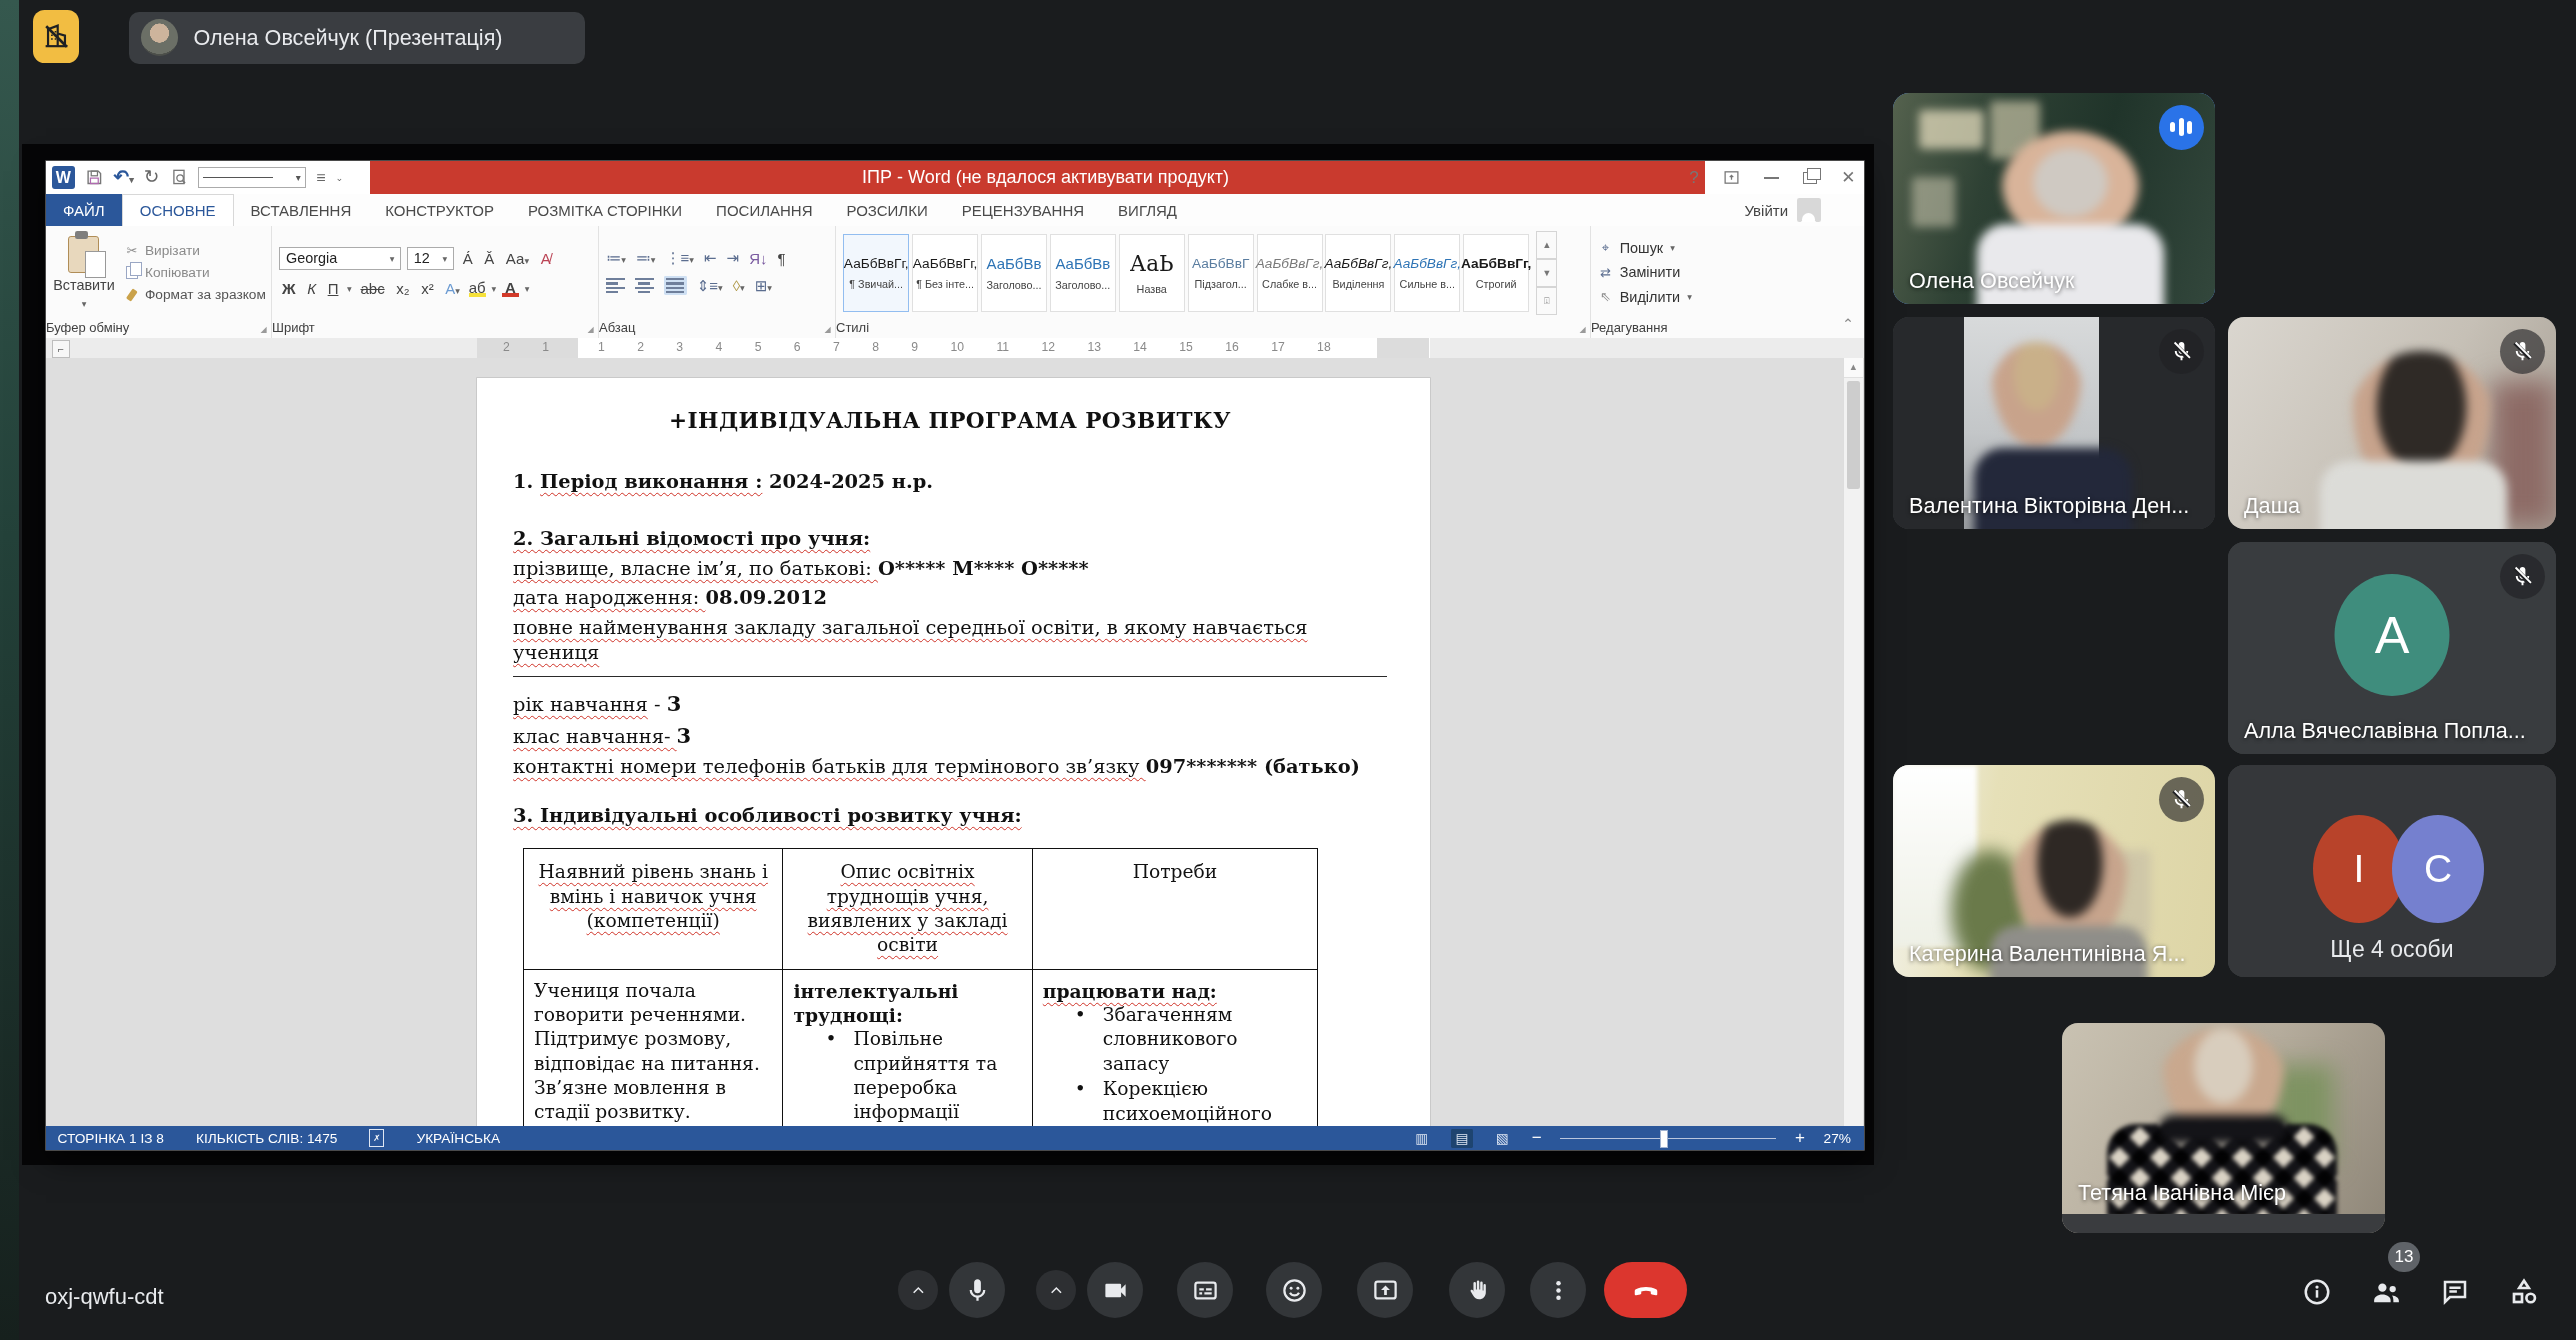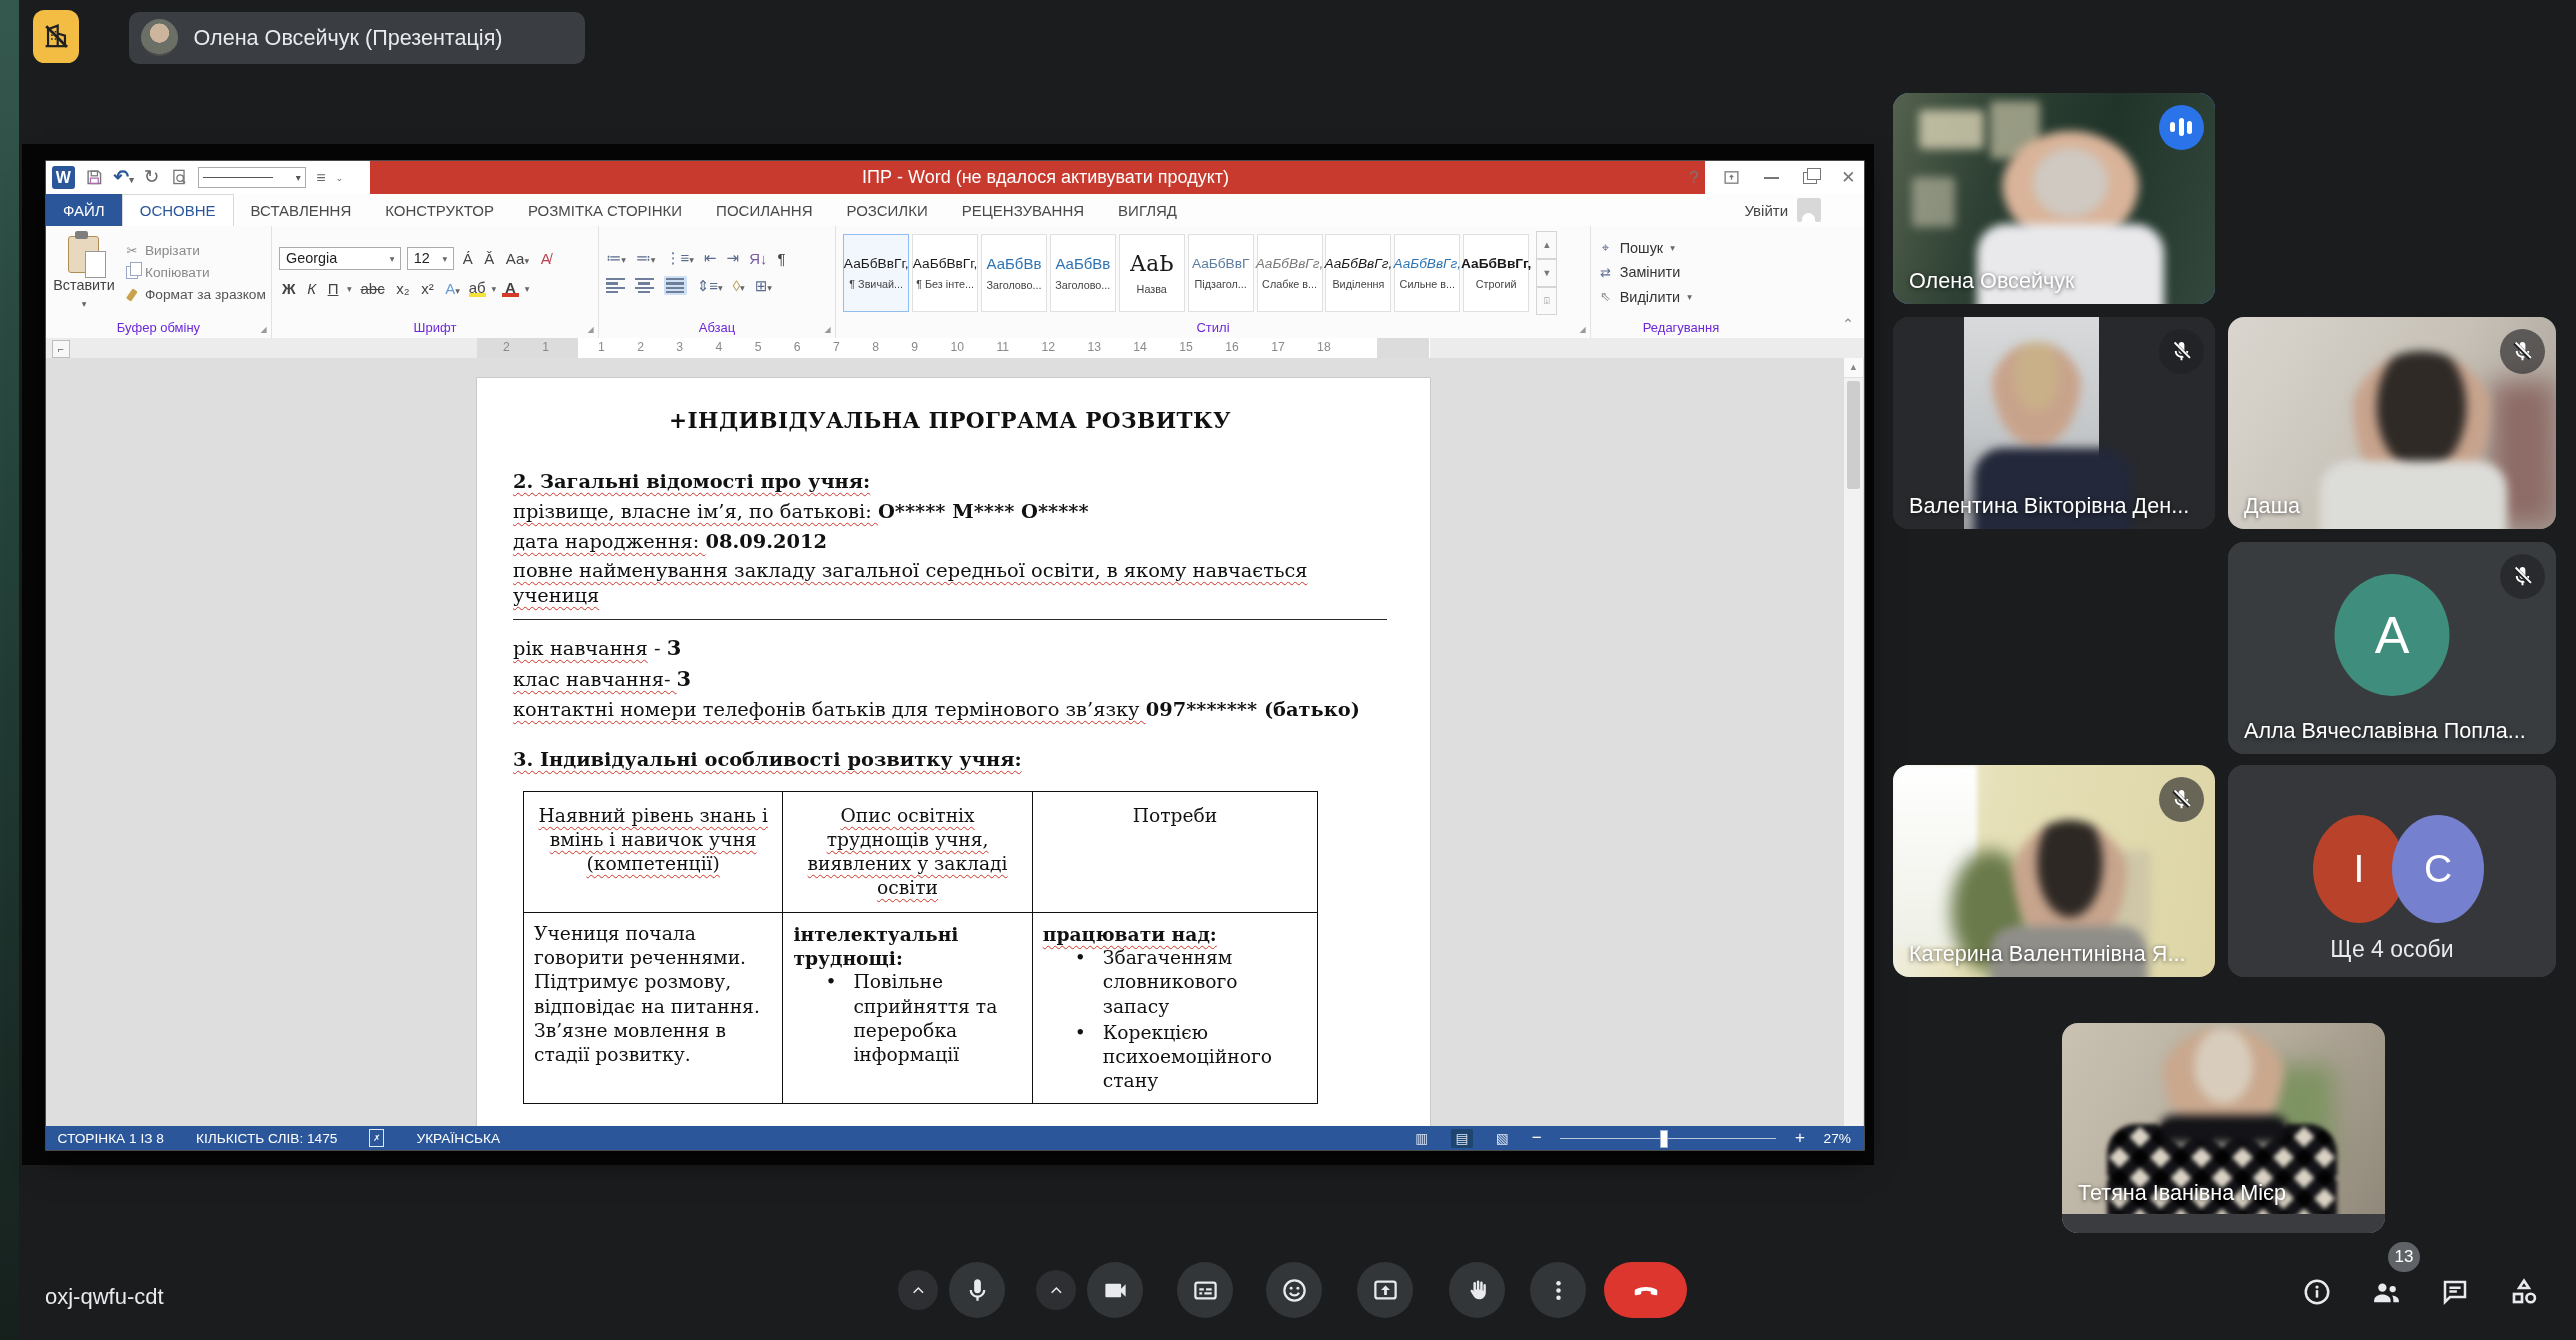--- a/index.html
+++ b/index.html
@@ -67,21 +67,21 @@
   .signin{position:absolute;right:43px;top:33px;height:32px;display:flex;align-items:center;gap:8.6px;
     font-size:15px;color:#444;}
   .signin-avatar{width:24.4px;height:24.4px;background:#d8d8d8;border-radius:2.2px;
     display:flex;align-items:flex-end;justify-content:center;overflow:hidden;}
   .signin-avatar i{width:13px;height:13px;border-radius:50%;background:#fff;margin-bottom:-4.3px;
     box-shadow:0 10px 0 4.3px #fff;}
 
   .w-ribbon{position:absolute;left:0;top:65px;width:100%;height:112px;background:#fbfbfb;
     border-bottom:0.7px solid #d5d5d5;display:flex;}
   .rgroup{position:relative;height:100%;border-right:0.7px solid #e2e2e2;box-sizing:border-box;padding:5.8px 7.2px 18.7px;}
-  .rg-label{position:absolute;bottom:2.9px;left:0;width:100%;text-align:center;font-size:13px;color:#6d28d9;margin-top:48px;}
+  .rg-label{position:absolute;bottom:2.9px;left:0;width:100%;font-size:13px;color:#404040;margin-top:48px;}
   .launcher{position:absolute;bottom:4.3px;right:4.3px;font-size:8px;color:#9a9a9a;}
   .paste-btn{width:66px;height:81px;display:flex;flex-direction:column;align-items:center;justify-content:center;gap:4.3px;
     color:#444;font-size:14.4px;}
   .clip-ic{width:29px;height:35px;border:1.4px solid #b08d57;border-radius:2.9px;background:#e8d8bd;position:relative;}
   .clip-ic:before{content:"";position:absolute;left:5.8px;top:-5.7px;width:13px;height:7.2px;background:#7e7e7e;border-radius:2.2px;}
   .clip-ic:after{content:"";position:absolute;right:-7.2px;bottom:-5.7px;width:18.7px;height:24.4px;background:#fff;border:1.4px solid #999;}
   .mini-rows{display:flex;flex-direction:column;justify-content:center;gap:7.2px;height:81px;margin-left:10px;
     font-size:13.7px;color:#8a8a8a;}
   .mini-rows .r{display:flex;align-items:center;gap:5.8px;white-space:nowrap;}
   .ic16{display:inline-flex;width:14.4px;height:14.4px;align-items:center;justify-content:center;font-size:13px;color:#8f8f8f;}
@@ -440,20 +440,21 @@
       <div class="ruler-shade" style="left:431px;width:101px;"></div>
       <div class="ruler-shade" style="left:1331px;width:52px;"></div>
       <span class="ruler-nums" style="left:457px;word-spacing:29px;">2 1</span>
       <span class="ruler-nums" style="left:552px;word-spacing:29px;">1 2 3 4 5 6 7 8 9 10 11 12 13 14 15 16 17 18</span>
     </div>
 
     <div class="w-docarea">
       <div class="page">
         <div class="doc-title">+ІНДИВІДУАЛЬНА ПРОГРАМА РОЗВИТКУ</div>
 
+        <p class="pline b" style="margin-bottom:32px;"><span>1. </span><span class="sq">Період виконання :</span><span> 2024-2025 н.р.</span></p>
 
         <p class="pline b sq">2. Загальні відомості про учня:</p>
         <p class="pline"><span class="sq">прізвище, власне ім’я, по батькові: </span><span class="b">О***** М**** О*****</span></p>
         <p class="pline"><span class="sq">дата народження: </span><span class="b">08.09.2012</span></p>
         <p class="pline sq">повне найменування закладу загальної середньої освіти, в якому навчається учениця</p>
         <hr class="hline">
         <p class="pline"><span class="sq">рік навчання</span><span> - </span><span class="b" style="font-size:21px;">3</span></p>
         <p class="pline"><span class="sq">клас навчання- </span><span class="b" style="font-size:21px;">3</span></p>
         <p class="pline"><span class="sq">контактні номери телефонів батьків для термінового зв’язку </span><span class="b">097******* (батько)</span></p>
 

